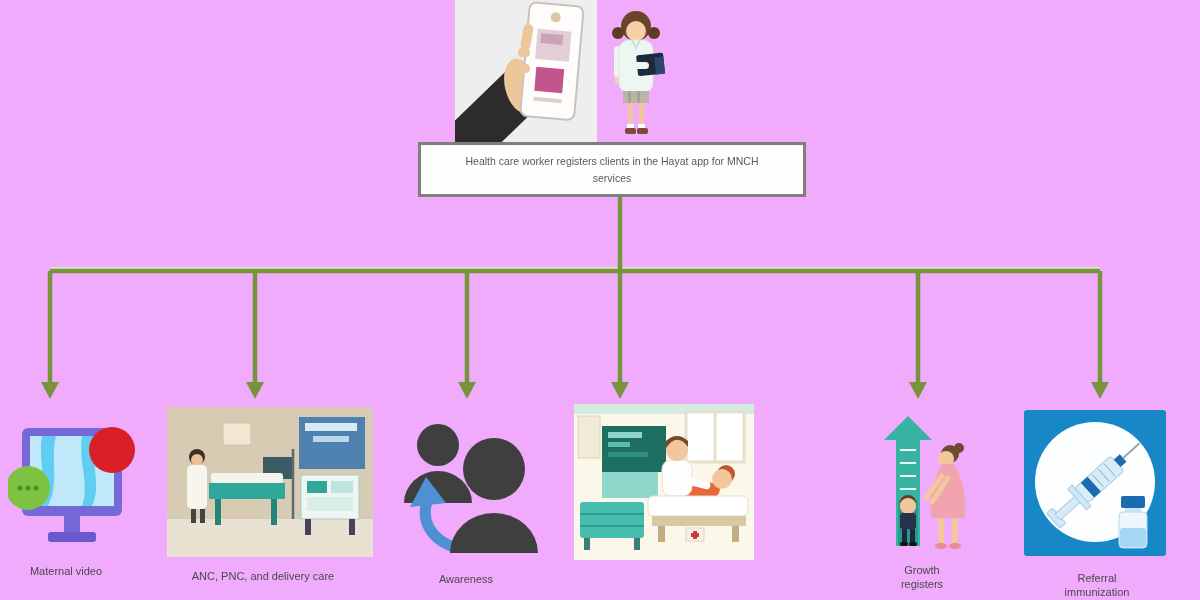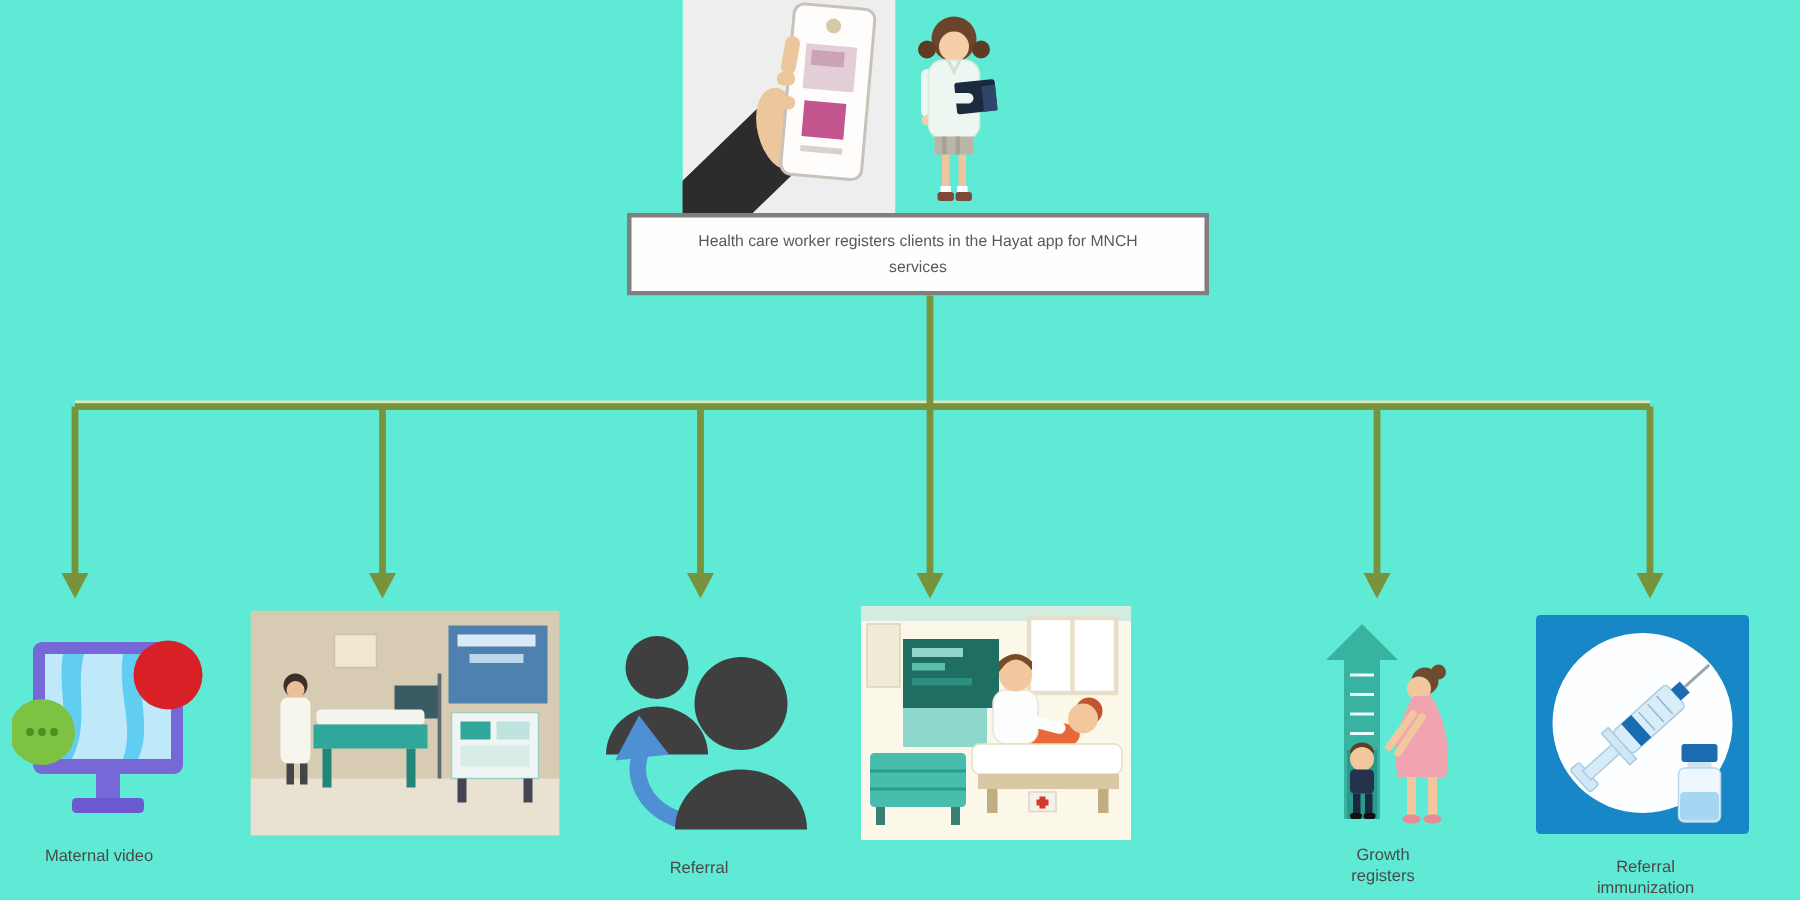--- a/index.html
+++ b/index.html
@@ -1,16 +1,16 @@
 <!DOCTYPE html>
 <html style="--arrow-color: #77933c; --arrow-highlight: #dde8bc; --box-border-color: #7f7f7f; --box-text-color: #595959; --label-color: #4a4a4a; --monitor-purple: #7668d6; --screen-cyan: #bfe9fa; --bubble-green: #7dc242; --alert-red: #d92027; --silhouette-gray: #3f3f3f; --referral-blue: #4f8fd3; --teal: #2fa79a; --teal-dark: #1e6e62; --pink: #f2a3b0; --immunization-blue: #1787c8;"><head>
 <meta charset="utf-8">
 <style>
   html,body{margin:0;padding:0;background:#fff;}
-  .canvas{position:relative;width:1200px;height:600px;background:#5eead4;overflow:hidden;
+  .canvas{position:relative;width:1200px;height:600px;background:#f0abfc;overflow:hidden;
           font-family:"Liberation Sans",sans-serif;}
   .title-box{position:absolute;left:418px;top:142px;width:388px;height:55px;box-sizing:border-box;
              border:3px solid var(--box-border-color,#7f7f7f);background:#fefefe;
              display:flex;align-items:center;justify-content:center;}
   .title-box span{font-size:10.5px;line-height:1.6;color:var(--box-text-color,#595959);
                   text-align:center;padding:0 26px;}
   .arrows{position:absolute;left:0;top:0;pointer-events:none;}
   .icon{position:absolute;}
   .label{position:absolute;text-align:center;font-size:11px;line-height:14px;
          color:var(--label-color,#4a4a4a);}
@@ -123,36 +123,37 @@
     <rect x="42" y="76" width="76" height="16" fill="var(--teal,#2fa79a)"></rect>
     <rect x="48" y="92" width="6" height="26" fill="#23857a"></rect>
     <rect x="104" y="92" width="6" height="26" fill="#23857a"></rect>
     <rect x="134" y="68" width="58" height="44" fill="#eef5f3" stroke="#9fcdc6"></rect>
     <rect x="140" y="74" width="20" height="12" fill="var(--teal,#2fa79a)"></rect>
     <rect x="164" y="74" width="22" height="12" fill="#bfe3de"></rect>
     <rect x="140" y="90" width="46" height="14" fill="#d8ece8"></rect>
     <rect x="138" y="112" width="6" height="16" fill="#445"></rect>
     <rect x="182" y="112" width="6" height="16" fill="#445"></rect>
   </svg>
+  <div class="label" style="left:152px;top:569px;width:222px">ANC, PNC, and delivery care</div>
 
   <svg class="icon" style="left:398px;top:415px" width="145" height="140" viewBox="0 0 145 140">
     <g fill="var(--silhouette-gray,#3f3f3f)">
       <circle cx="40" cy="30" r="21"></circle>
       <path d="M6,88 a34,32 0 0 1 68,0 z"></path>
     </g>
     <g>
       <path d="M56,132 C32,124 22,104 30,84" fill="none" stroke="var(--referral-blue,#4f8fd3)" stroke-width="11"></path>
       <polygon points="12,92 48,88 28,62" fill="var(--referral-blue,#4f8fd3)"></polygon>
     </g>
     <g fill="var(--silhouette-gray,#3f3f3f)">
       <circle cx="96" cy="54" r="31"></circle>
       <path d="M52,138 a44,40 0 0 1 88,0 z"></path>
     </g>
   </svg>
-  <div class="label" style="left:416px;top:572px;width:100px">Referral</div>
+  <div class="label" style="left:416px;top:572px;width:100px">Awareness</div>
 
   <svg class="icon" style="left:574px;top:404px" width="180" height="156" viewBox="0 0 180 156">
     <rect width="180" height="156" fill="#fbf7e9"></rect>
     <rect width="180" height="10" fill="#d4ecdf"></rect>
     <rect x="112" y="8" width="58" height="50" fill="#ffffff" stroke="#e7dfc9" stroke-width="3"></rect>
     <line x1="141" y1="8" x2="141" y2="58" stroke="#e7dfc9" stroke-width="3"></line>
     <rect x="4" y="12" width="22" height="42" fill="#f1ead6" stroke="#ded3b8"></rect>
     <rect x="28" y="22" width="64" height="46" fill="var(--teal-dark,#1e6e62)"></rect>
     <rect x="34" y="28" width="34" height="6" fill="#8fd6c9"></rect>
     <rect x="34" y="38" width="22" height="5" fill="#5bbfae"></rect>

